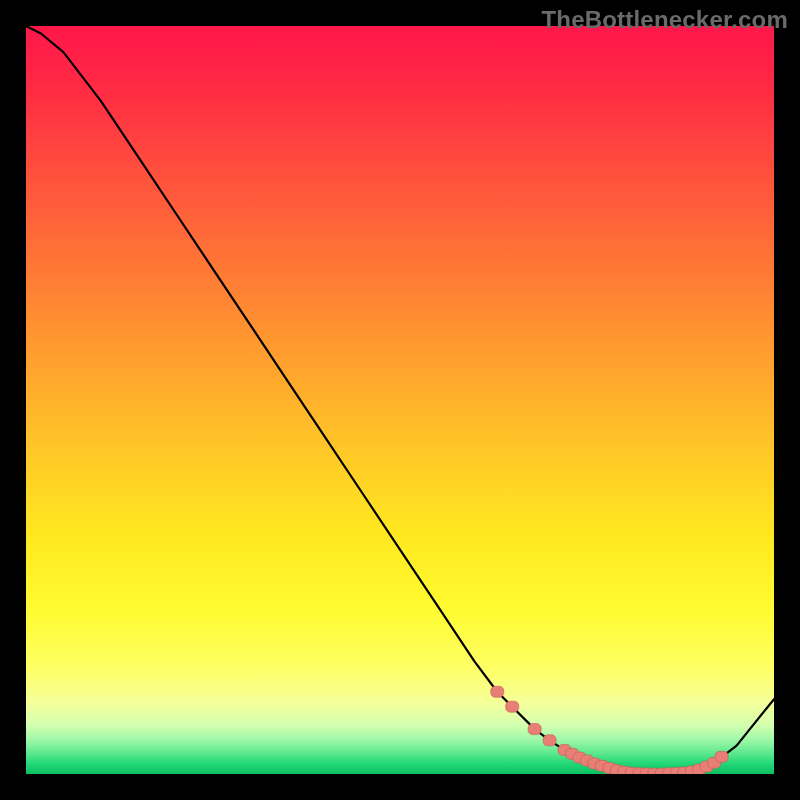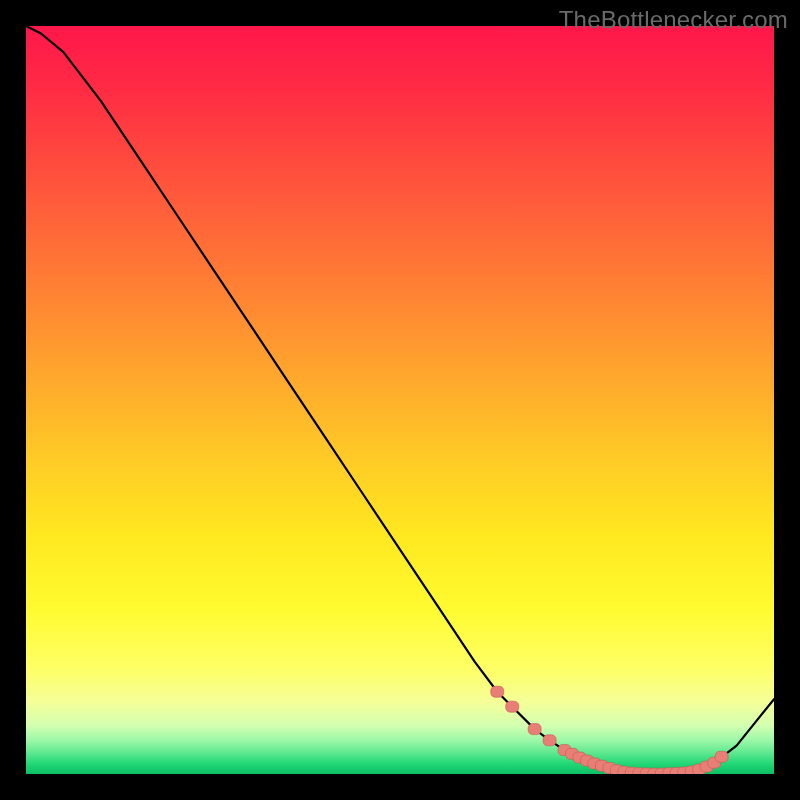--- a/index.html
+++ b/index.html
@@ -32,21 +32,21 @@
     position: absolute;
     left: 0; top: 0; width: 100%; height: 100%;
   }
   .watermark {
     position: absolute;
     top: 6px;
     right: 12px;
     color: #6a6a6a;
     font-size: 24px;
     letter-spacing: 0.2px;
-    font-weight: 400;
+    font-weight: 700;
     user-select: none;
   }
 </style>
 </head>
 <body>
 
 <div class="stage">
   <div class="plot-area">
     <svg class="gradient" viewBox="0 0 748 748" preserveAspectRatio="none">
       <defs>

